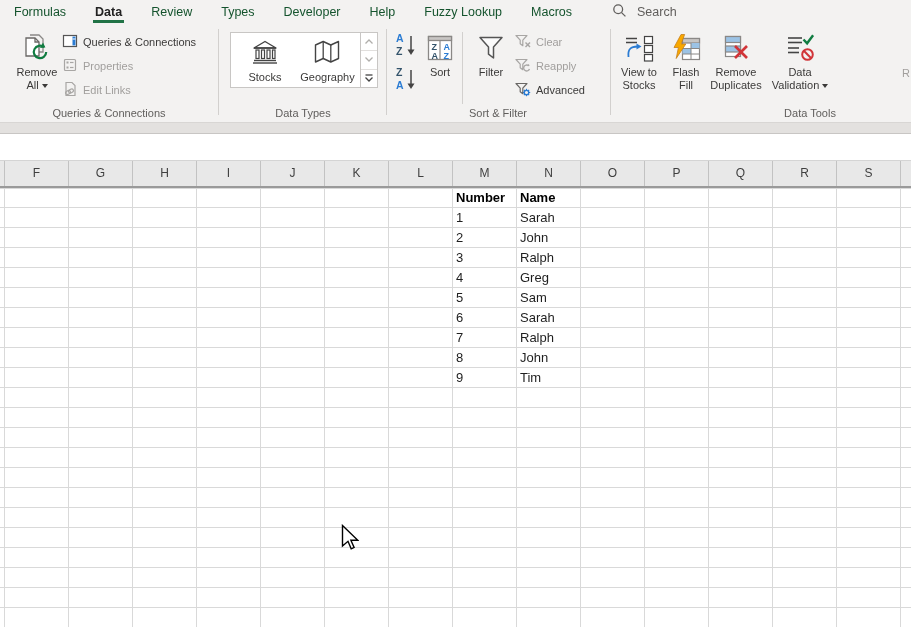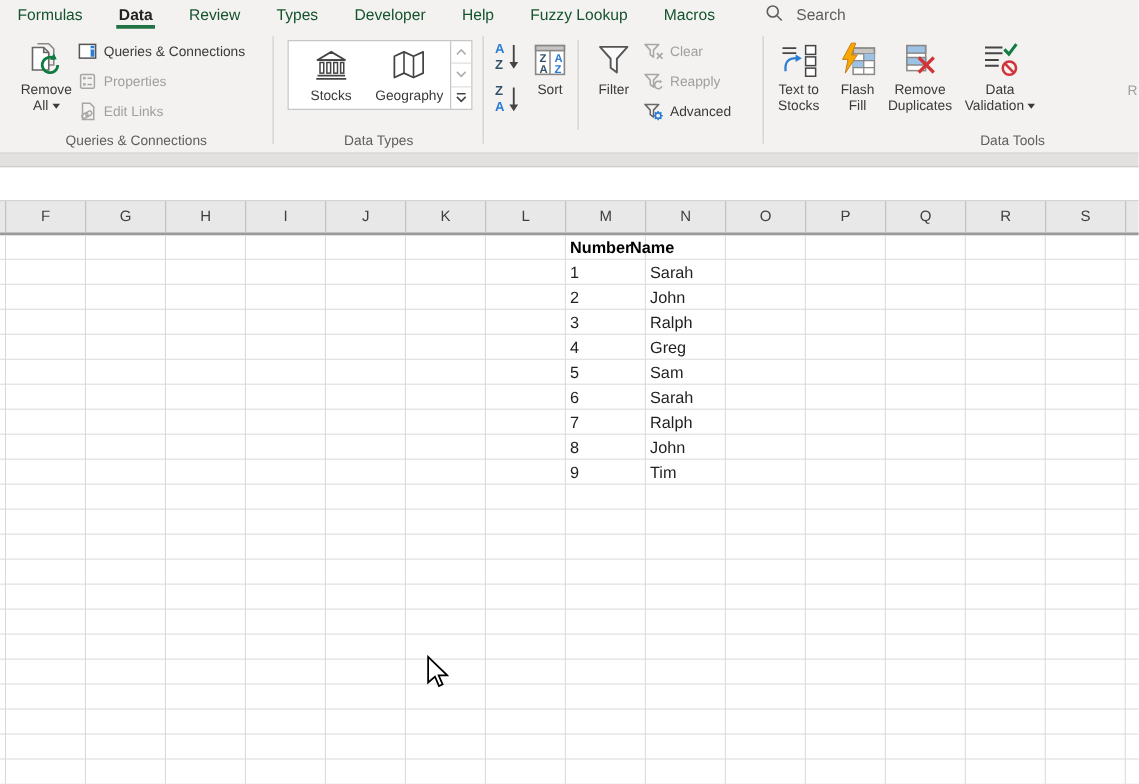--- a/index.html
+++ b/index.html
@@ -271,35 +271,36 @@
               <line x1="14.7" y1="11.5" x2="16.2" y2="11.5"></line>
               <line x1="9.9" y1="8.9" x2="11" y2="10"></line>
               <line x1="14" y1="13" x2="15.1" y2="14.1"></line>
               <line x1="15.1" y1="8.9" x2="14" y2="10"></line>
               <line x1="11" y1="13" x2="9.9" y2="14.1"></line>
             </g>
           </svg>
       </span>
       <span>Advanced</span>
     </div>
+    <div class="grouplabel" style="left:386px; width:224px;">Sort &amp; Filter</div>
     <div class="sep" style="left:610px;"></div>
 
     <div class="bigbtn" style="left:612px; width:54px;">
       <span class="ic">
         <svg width="30" height="30" viewBox="0 0 30 30">
             <rect x="20.5" y="3.5" width="8" height="7" fill="#fff" stroke="#444" stroke-width="1.2"></rect>
             <rect x="20.5" y="12.5" width="8" height="7" fill="#fff" stroke="#444" stroke-width="1.2"></rect>
             <rect x="20.5" y="21.5" width="8" height="6.5" fill="#fff" stroke="#444" stroke-width="1.2"></rect>
             <line x1="2" y1="5.5" x2="13" y2="5.5" stroke="#444" stroke-width="1.5"></line>
             <line x1="2" y1="9.5" x2="13" y2="9.5" stroke="#444" stroke-width="1.5"></line>
             <path d="M4.5 24 C3.5 16 7 13.5 13.5 13.5" fill="none" stroke="#2b7cd3" stroke-width="1.8"></path>
             <path d="M12.5 10.5 l5 3 -5 3 z" fill="#2b7cd3"></path>
           </svg>
       </span>
-      <span>Text to</span>
+      <span>View to</span>
       <span>Stocks</span>
     </div>
     <div class="bigbtn" style="left:668px; width:36px;">
       <span class="ic">
         <svg width="30" height="30" viewBox="0 0 30 30">
             <rect x="11.5" y="5.5" width="17" height="21" fill="#fff" stroke="#8a8886" stroke-width="1.2"></rect>
             <rect x="11.5" y="5.5" width="17" height="4.5" fill="#c8c6c4" stroke="#8a8886" stroke-width="1.2"></rect>
             <rect x="20" y="10" width="8.5" height="5.5" fill="#9cc3e5"></rect>
             <rect x="11.5" y="15.5" width="8.5" height="5.5" fill="#9cc3e5"></rect>
             <line x1="20" y1="10" x2="20" y2="26.5" stroke="#8a8886" stroke-width="1"></line>
@@ -363,21 +364,21 @@
     <div class="colh" style="left:580px">O</div>
     <div class="colh" style="left:644px">P</div>
     <div class="colh" style="left:708px">Q</div>
     <div class="colh" style="left:772px">R</div>
     <div class="colh" style="left:836px">S</div>
     <div class="colh" style="left:900px; width:11px;"></div>
   </div>
 
   <div id="gridarea">
     <div class="cell hdr" style="left:456px; top:0;">Number</div>
-    <div class="cell hdr" style="left:504px; top:0;">Name</div>
+    <div class="cell hdr" style="left:520px; top:0;">Name</div>
 
     <div class="cell" style="left:456px; top:20px;">1</div>
     <div class="cell" style="left:520px; top:20px;">Sarah</div>
     <div class="cell" style="left:456px; top:40px;">2</div>
     <div class="cell" style="left:520px; top:40px;">John</div>
     <div class="cell" style="left:456px; top:60px;">3</div>
     <div class="cell" style="left:520px; top:60px;">Ralph</div>
     <div class="cell" style="left:456px; top:80px;">4</div>
     <div class="cell" style="left:520px; top:80px;">Greg</div>
     <div class="cell" style="left:456px; top:100px;">5</div>

